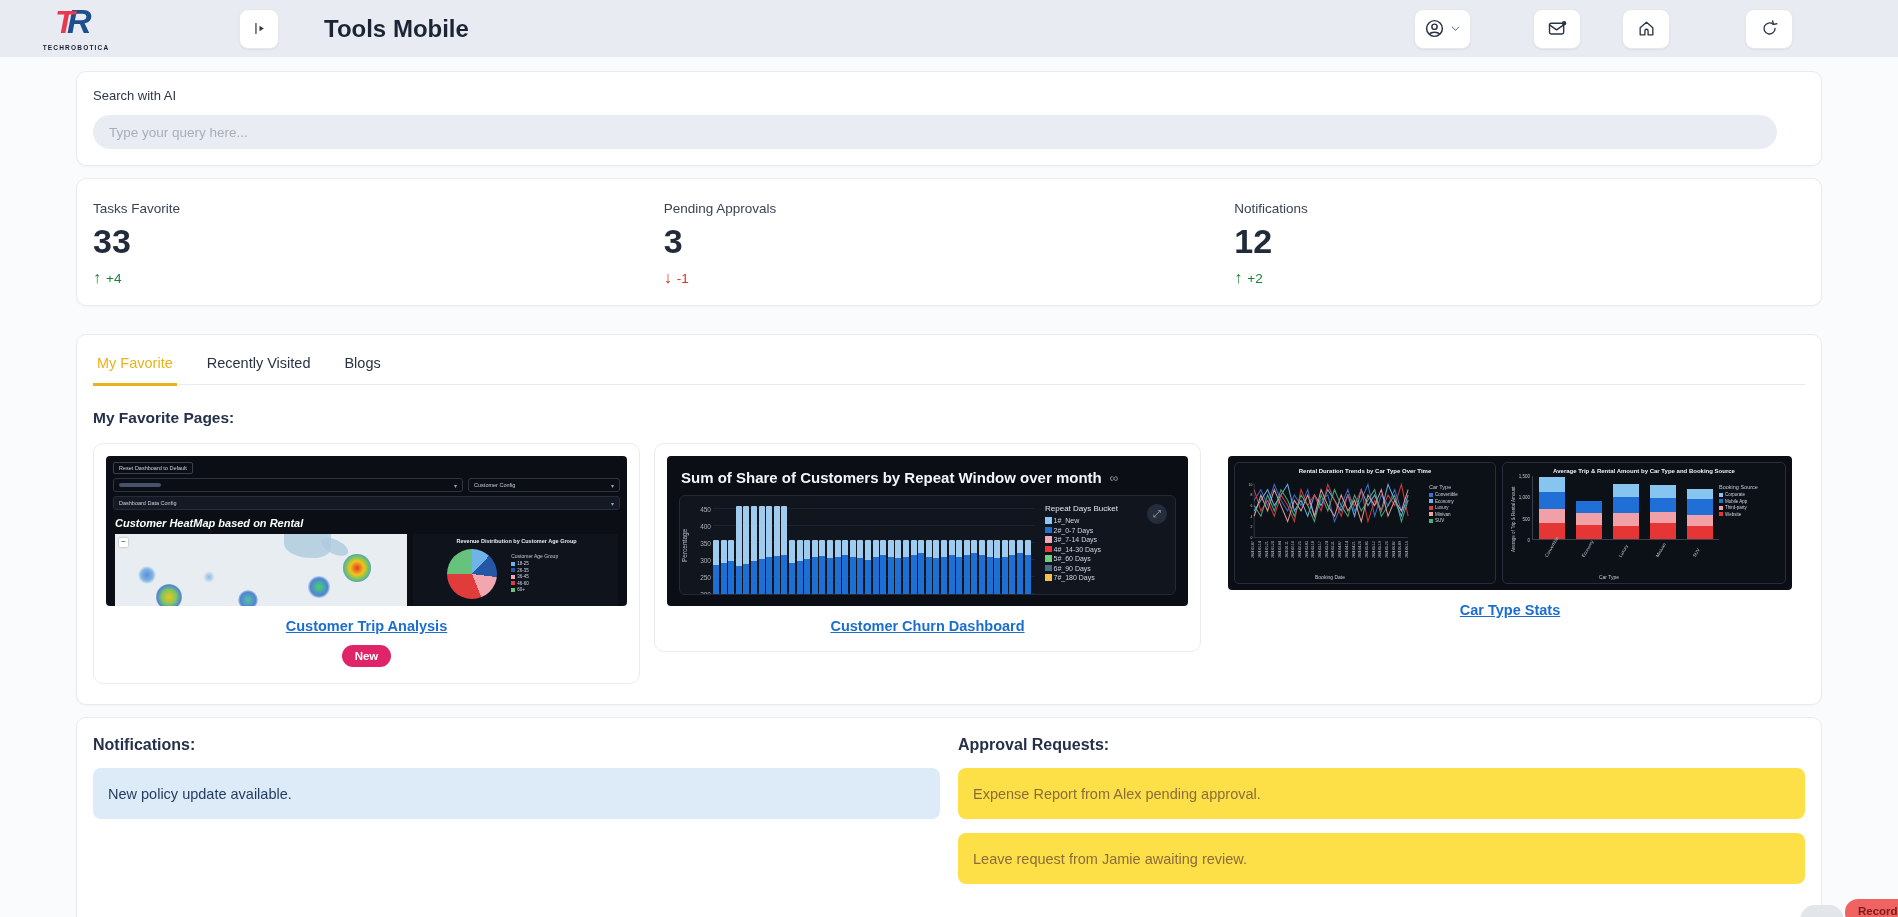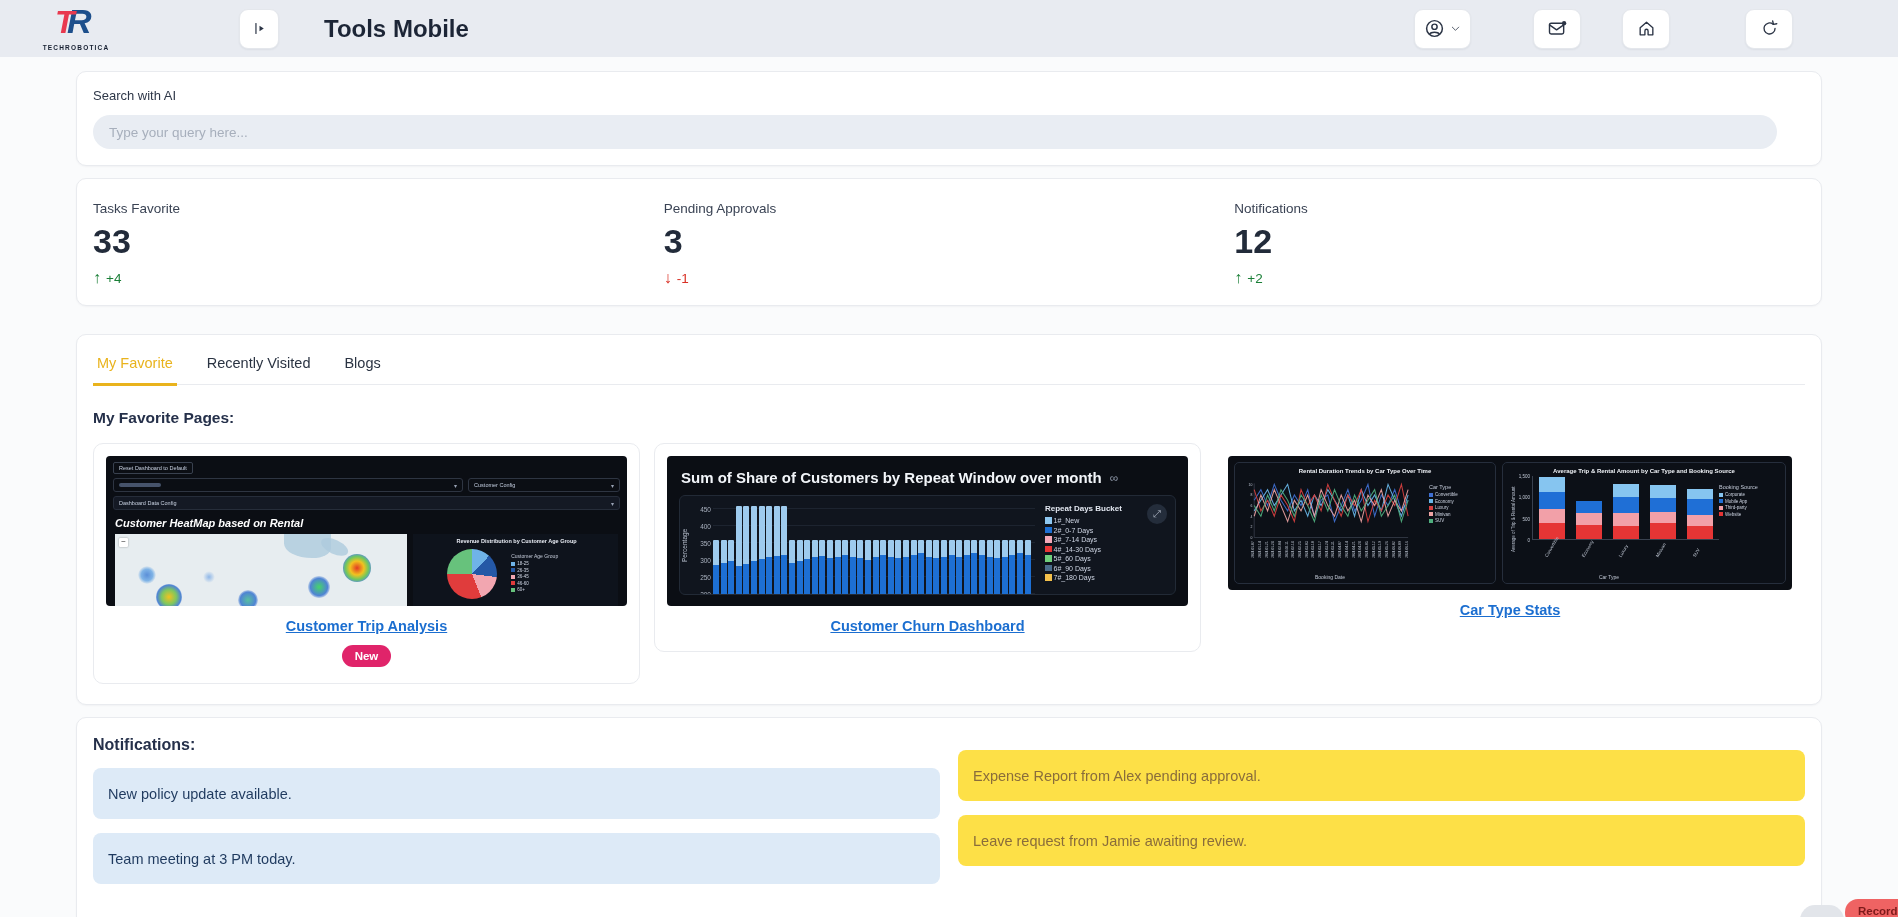--- a/index.html
+++ b/index.html
@@ -80,21 +80,21 @@
   .t2-link-ic { color:#8a93a3; font-size:12px; font-weight:normal; }
   .t2-chart { position:relative; margin:0 12px; height:100px; background:#10151e; border:1px solid #222a36; border-radius:6px; display:flex; overflow:hidden; }
   .t2-ylabel { writing-mode:vertical-rl; transform:rotate(180deg); font-size:6.5px; color:#b9c1cf; padding:4px 1px 4px 3px; text-align:center; }
   .t2-ticks { position:relative; width:22px; }
   .t2-ticks span { position:absolute; right:2px; font-size:6.5px; color:#aab2c0; }
   .t2-bars { position:relative; width:322px; }
   .t2-grid { position:absolute; left:0; right:0; height:1px; background:#1d2430; }
   .t2-bar { position:absolute; bottom:-20px; width:6px; background:#9ecbee; border-radius:1px 1px 0 0; overflow:hidden; }
   .t2-bar i { position:absolute; bottom:0; left:0; right:0; background:#1d6fd3; display:block; }
   .t2-legend { flex:1; padding:8px 4px 0 10px; }
-  .t2-legend-title { font-size:8px; font-weight:bold; color:#e2e7f0; margin-bottom:4px; }
+  .t2-legend-title { font-size:8px; font-weight:normal; color:#e2e7f0; margin-bottom:4px; }
   .t2-legend .mini-legend-item { font-size:7px; margin-top:2.5px; }
   .t2-legend .mini-legend-item i { width:6.5px; height:6.5px; }
   .t2-expand { position:absolute; right:8px; top:8px; width:20px; height:20px; border-radius:50%; background:#242d3b; color:#aeb6c4; font-size:10px; display:flex; align-items:center; justify-content:center; }
 
   
   .t3-panel { flex:1; border:1px solid #262e3c; border-radius:5px; background:#0c1017; padding:5px 4px; position:relative; }
   .t3-title { font-size:6px; font-weight:bold; color:#eef1f6; text-align:center; margin-bottom:2px; }
   .t3-body { display:flex; }
   .t3-xlabel { position:absolute; bottom:3px; left:0; right:70px; text-align:center; font-size:5px; color:#c2c9d6; }
   .t3-legend { width:62px; padding-top:8px; }
@@ -619,22 +619,22 @@
       </div>
       <a class="fav-link">Car Type Stats</a>
     </div>
   </div>
 </div>
 
 <div class="card bottom-card">
   <div>
     <div class="section-heading">Notifications:</div>
     <div class="note-item note-blue">New policy update available.</div>
-    <div class="note-item note-blue">Team meeting at 3 PM today.</div>
   </div>
   <div>
+    <div class="section-heading">Approval Requests:</div>
     <div class="note-item note-yellow">Expense Report from Alex pending approval.</div>
     <div class="note-item note-yellow">Leave request from Jamie awaiting review.</div>
   </div>
 </div>
 
 <div class="gray-fab"></div>
 <div class="record-pill">Record</div>
 
 </body></html>

